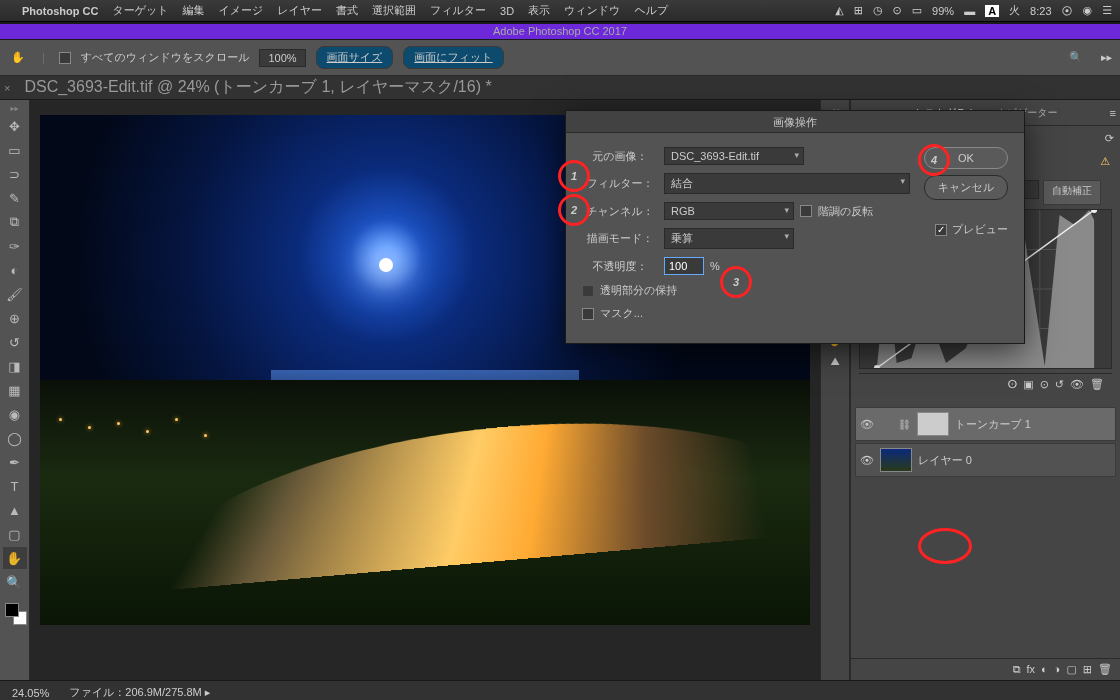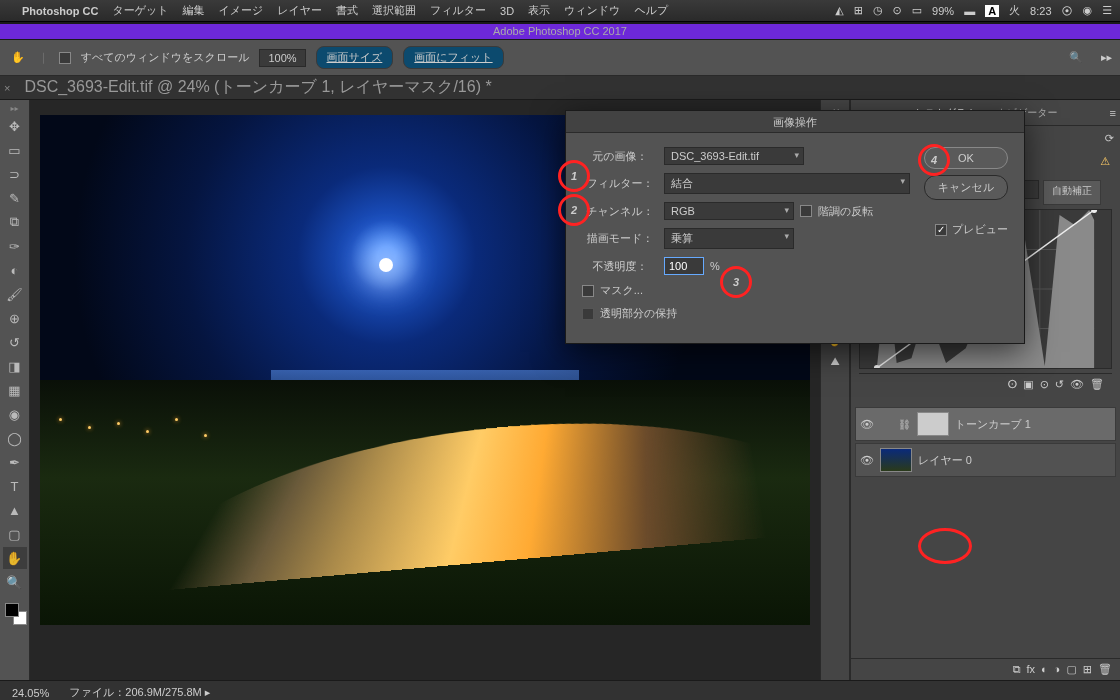--- a/index.html
+++ b/index.html
@@ -285,27 +285,27 @@
       </div>
       <div class="drow">
         <label>描画モード：</label>
         <div class="dsel" style="flex:0 0 130px;"><span>乗算</span></div>
       </div>
       <div class="drow">
         <label>不透明度：</label>
         <input class="dinput" value="100" style="">
         <span>%</span>
       </div>
-      <div class="drow">
-        <span class="cb"></span>
-        <span>マスク...</span>
-      </div>
       <div class="drow dlg-disabled">
         <span class="cb" style="border-color:#555;"></span>
         <span>透明部分の保持</span>
+      </div>
+      <div class="drow">
+        <span class="cb"></span>
+        <span>マスク...</span>
       </div>
     </div>
     <div class="dlg-side">
       <div class="dbtn primary">OK</div>
       <div class="dbtn">キャンセル</div>
       <div style="height:10px;"></div>
       <div class="dcb">
           <span class="cb checked"></span>
           <span>プレビュー</span>
         </div>

